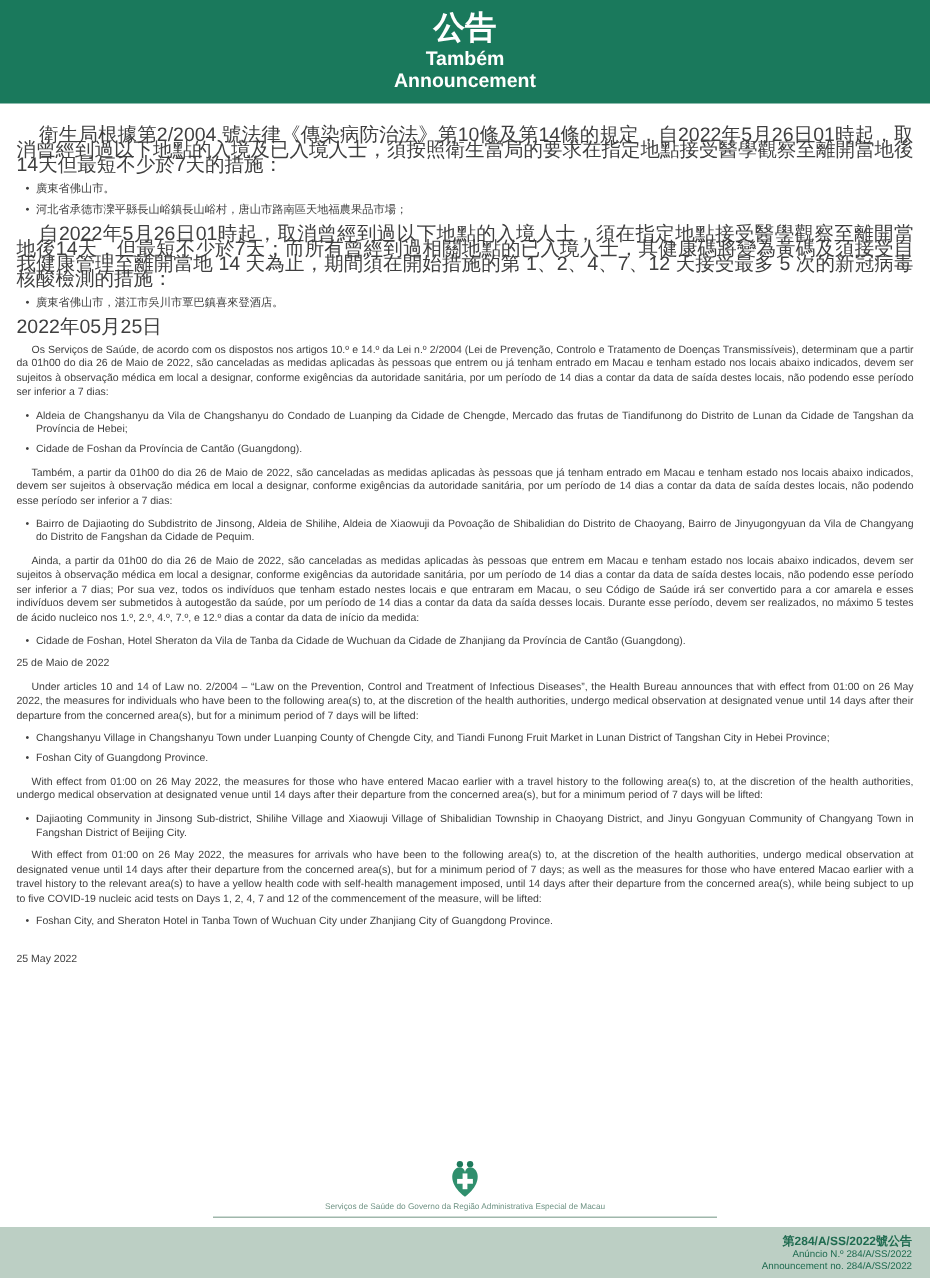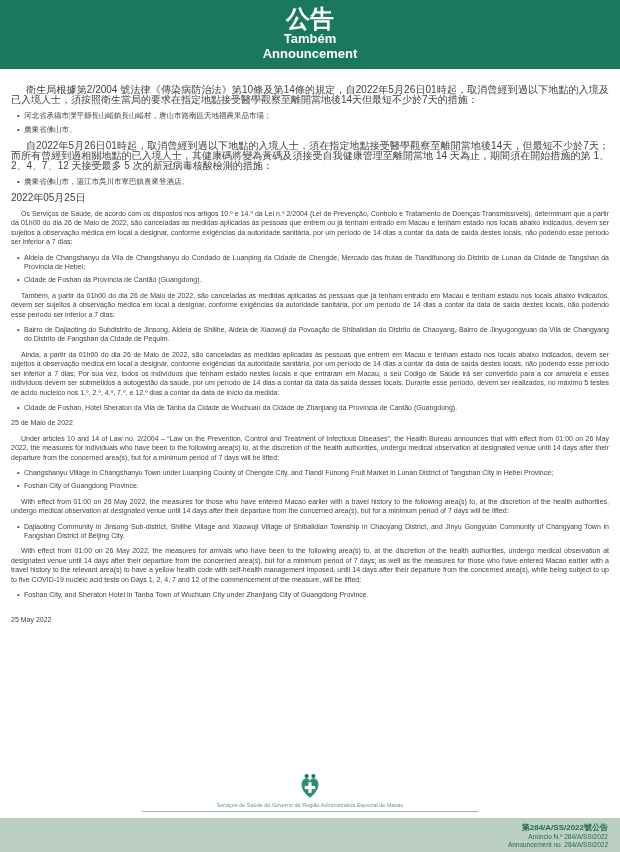--- a/index.html
+++ b/index.html
@@ -12,30 +12,30 @@
     color:#3f3f3f;
     overflow:hidden;
   }
   
   .banner{
     background:#1a795c;
     color:#ffffff;
     text-align:center;
     padding:7px 0 8px 0;
   }
-  .banner .t-zh{font-size:24px;font-weight:bold;line-height:24px;}
+  .banner .t-zh{font-size:21px;font-weight:bold;line-height:24px;}
   .banner .t-pt{font-size:13px;font-weight:bold;line-height:15px;}
   .banner .t-en{font-size:13px;font-weight:bold;line-height:15px;text-align:center;}
   
   .content{padding:10px 11px 0 11px;}
   .sec p{
     margin:6px 0;
     text-align:justify;
   }
-  .sec-zh p{font-size:10px;line-height:10px;text-indent:15px;}
+  .sec-zh p{font-size:13px;line-height:10px;text-indent:15px;}
   .sec-latin p{font-size:7px;line-height:9.4px;text-indent:10px;}
   .sec ul{margin:5px 0;padding:0;list-style:none;}
   .sec li{
     position:relative;
     margin:4px 0 4px 13px;
     text-align:justify;
   }
   .sec-zh li{font-size:7.5px;line-height:10px;}
   .sec-latin li{font-size:7px;line-height:9.4px;}
   .sec li::before{content:"\2022";position:absolute;left:-7px;}
@@ -76,22 +76,22 @@
     <div class="t-zh">公告</div>
     <div class="t-pt">Também</div>
     <div class="t-en">Announcement</div>
   </div>
 
   <div class="content">
 
     <div class="sec sec-zh">
       <p>衛生局根據第2/2004 號法律《傳染病防治法》第10條及第14條的規定，自2022年5月26日01時起，取消曾經到過以下地點的入境及已入境人士，須按照衛生當局的要求在指定地點接受醫學觀察至離開當地後14天但最短不少於7天的措施：</p>
       <ul>
+        <li>廣東省佛山市。</li>
         <li>河北省承德市灤平縣長山峪鎮長山峪村，唐山市路南區天地福農果品市場；</li>
-        <li>廣東省佛山市。</li>
       </ul>
       <p>自2022年5月26日01時起，取消曾經到過以下地點的入境人士，須在指定地點接受醫學觀察至離開當地後14天，但最短不少於7天；而所有曾經到過相關地點的已入境人士，其健康碼將變為黃碼及須接受自我健康管理至離開當地 14 天為止，期間須在開始措施的第 1、2、4、7、12 天接受最多 5 次的新冠病毒核酸檢測的措施：</p>
       <ul>
         <li>廣東省佛山市，湛江市吳川市覃巴鎮喜來登酒店。</li>
       </ul>
       <p class="date-line">2022年05月25日</p>
     </div>
 
     <div class="sec sec-latin">
       <p>Os Serviços de Saúde, de acordo com os dispostos nos artigos 10.º e 14.º da Lei n.º 2/2004 (Lei de Prevenção, Controlo e Tratamento de Doenças Transmissíveis), determinam que a partir da 01h00 do dia 26 de Maio de 2022, são canceladas as medidas aplicadas às pessoas que entrem ou já tenham entrado em Macau e tenham estado nos locais abaixo indicados, devem ser sujeitos à observação médica em local a designar, conforme exigências da autoridade sanitária, por um período de 14 dias a contar da data de saída destes locais, não podendo esse período ser inferior a 7 dias:</p>

